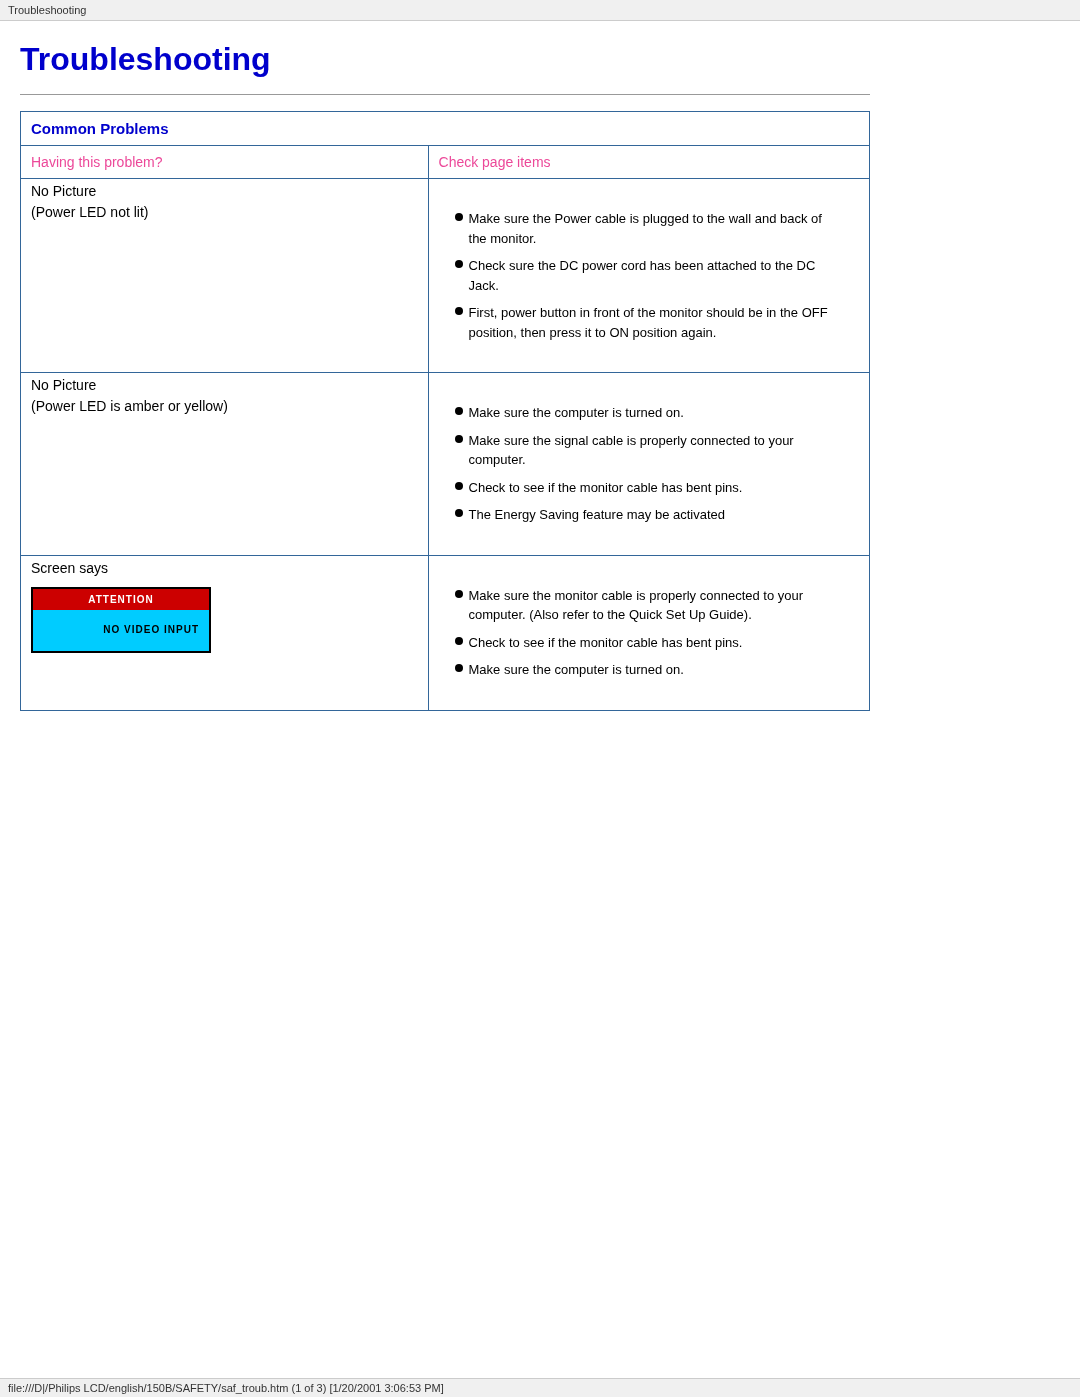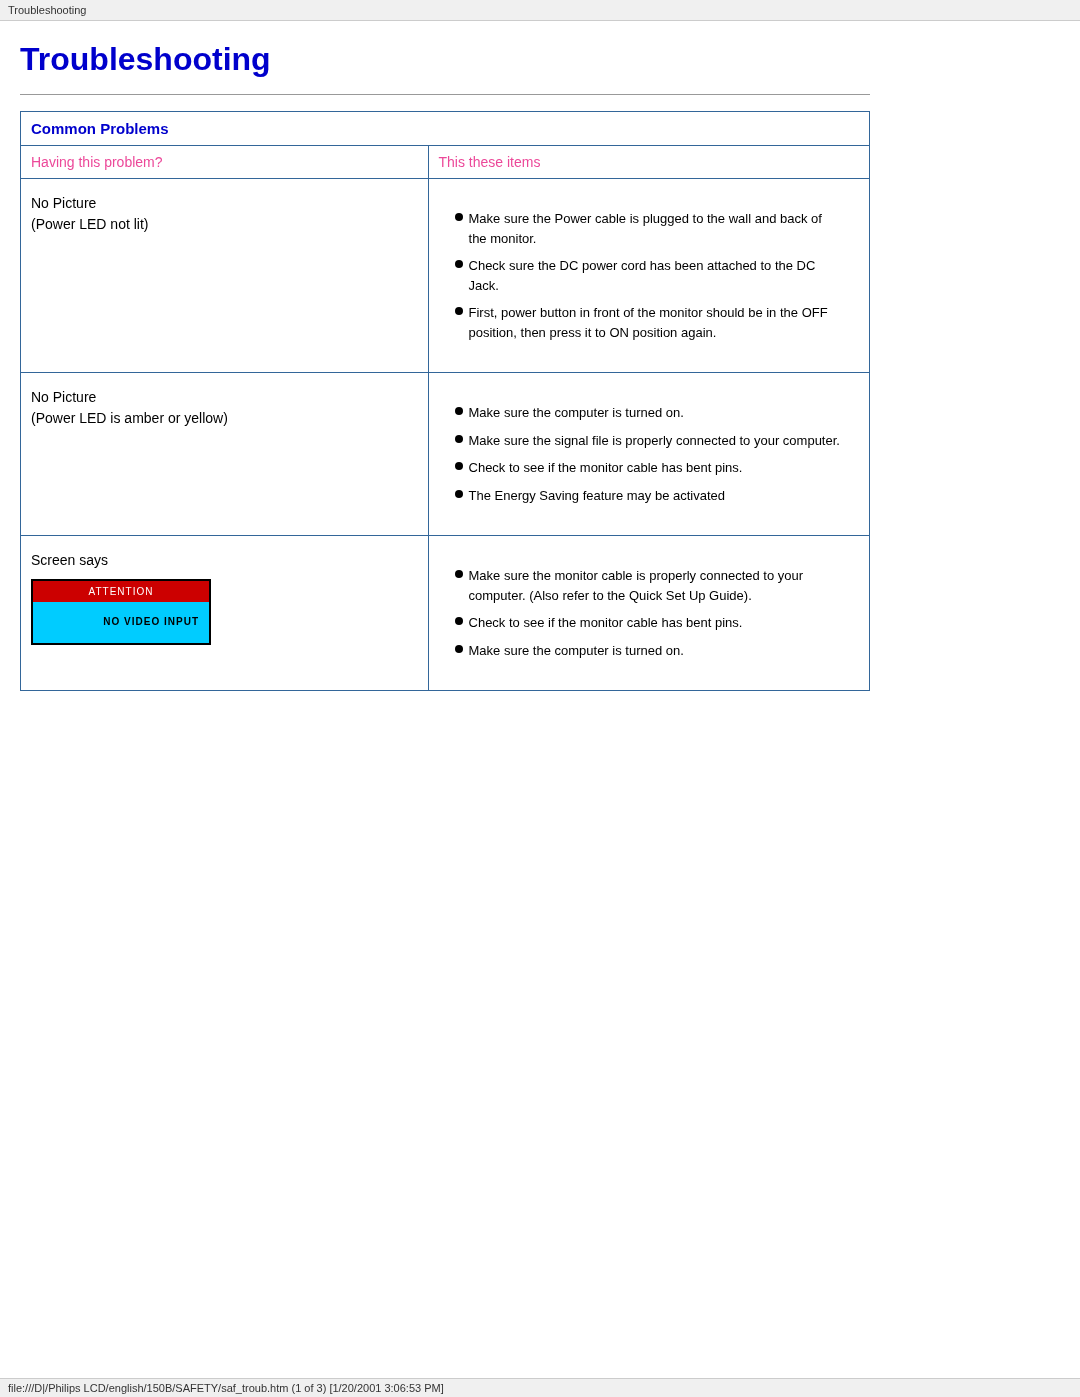--- a/index.html
+++ b/index.html
@@ -69,21 +69,21 @@
       font-size: 14px;
       color: #ec4899;
       border: 1px solid #336699;
       vertical-align: top;
       width: 48%;
     }
     .col-header-right {
       width: 52%;
     }
     .problem-cell {
-      padding: 14px 10px;
+      padding: 2px 10px;
       border: 1px solid #336699;
       vertical-align: top;
       font-size: 14px;
       line-height: 1.5;
     }
     .solution-cell {
       padding: 10px 10px;
       border: 1px solid #336699;
       vertical-align: top;
       font-size: 13px;
@@ -113,21 +113,21 @@
       background: #00ccff;
       border: 2px solid #000;
       width: 180px;
       margin-top: 8px;
       padding: 0;
     }
     .attention-header {
       background: #cc0000;
       color: #fff;
       font-size: 10px;
-      font-weight: normal;
+      font-weight: bold;
       text-align: center;
       padding: 3px 0;
       letter-spacing: 1px;
     }
     .attention-body {
       padding: 12px 10px 14px 10px;
       text-align: right;
       font-size: 10px;
       font-weight: bold;
       color: #000;
@@ -159,21 +159,21 @@
   <hr class="divider">
 
 
   <table class="problems-table">
     <thead>
       <tr>
         <td colspan="2" class="table-header">Common Problems</td>
       </tr>
       <tr>
         <td class="col-header">Having this problem?</td>
-        <td class="col-header col-header-right">This these items</td>
+        <td class="col-header col-header-right">Check page items</td>
       </tr>
     </thead>
     <tbody id="table-body">
     <tr>
           <td class="problem-cell">
             <div>No Picture</div>
             <div>(Power LED not lit)</div>
           </td>
           <td class="solution-cell">
             <ul>
@@ -198,21 +198,21 @@
             <div>(Power LED is amber or yellow)</div>
           </td>
           <td class="solution-cell">
             <ul>
               <li>
                 <span class="bullet"></span>
                 <span>Make sure the computer is turned on.</span>
               </li>
               <li>
                 <span class="bullet"></span>
-                <span>Make sure the signal file is properly connected to your computer.</span>
+                <span>Make sure the signal cable is properly connected to your computer.</span>
               </li>
               <li>
                 <span class="bullet"></span>
                 <span>Check to see if the monitor cable has bent pins.</span>
               </li>
               <li>
                 <span class="bullet"></span>
                 <span>The Energy Saving feature may be activated</span>
               </li>
             </ul>

